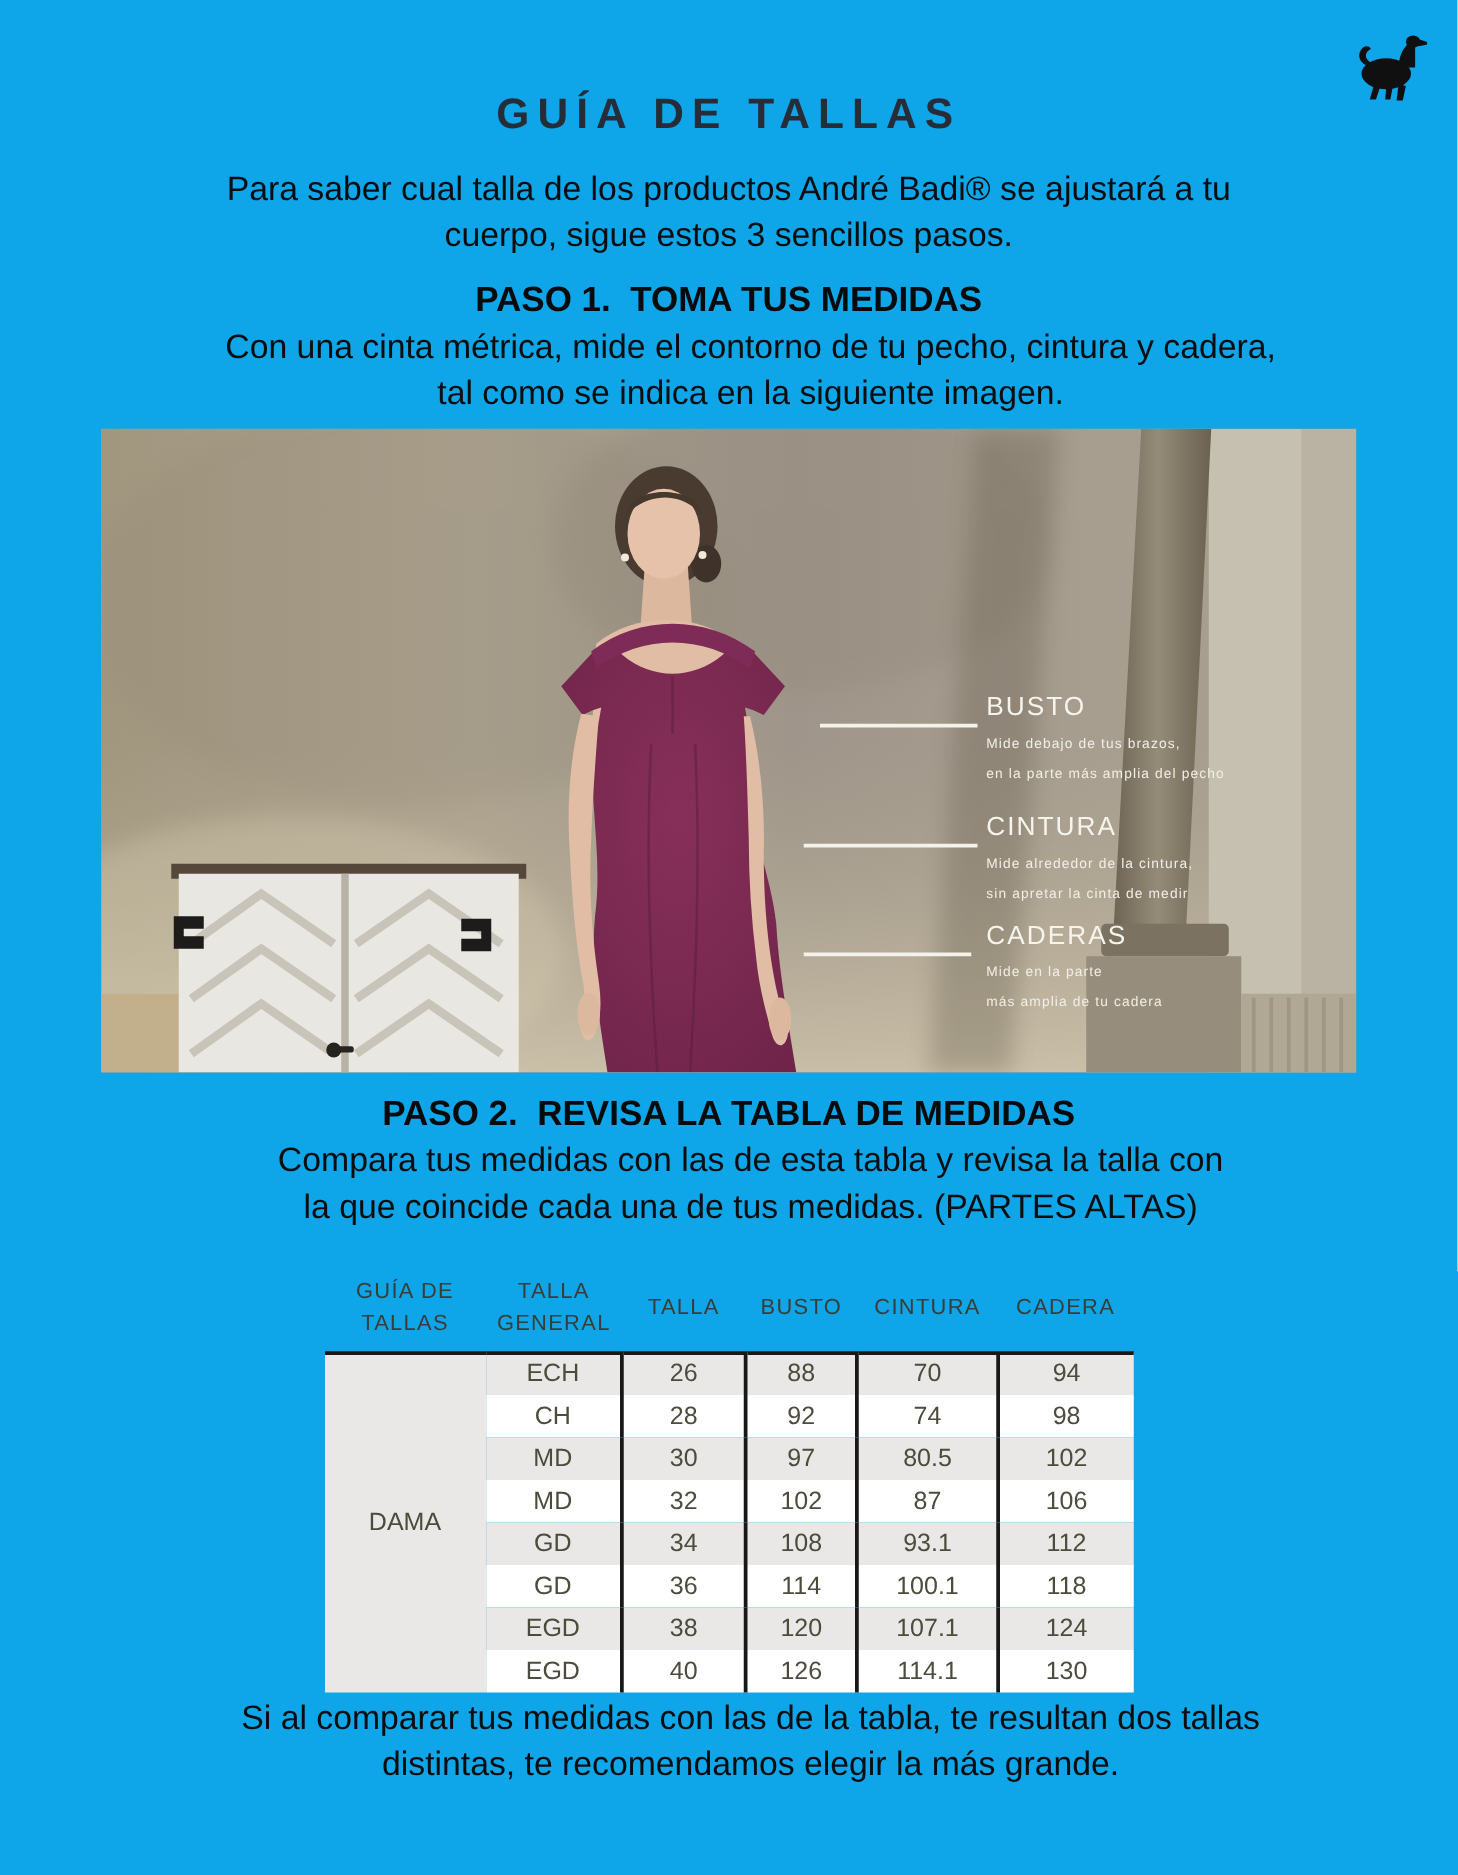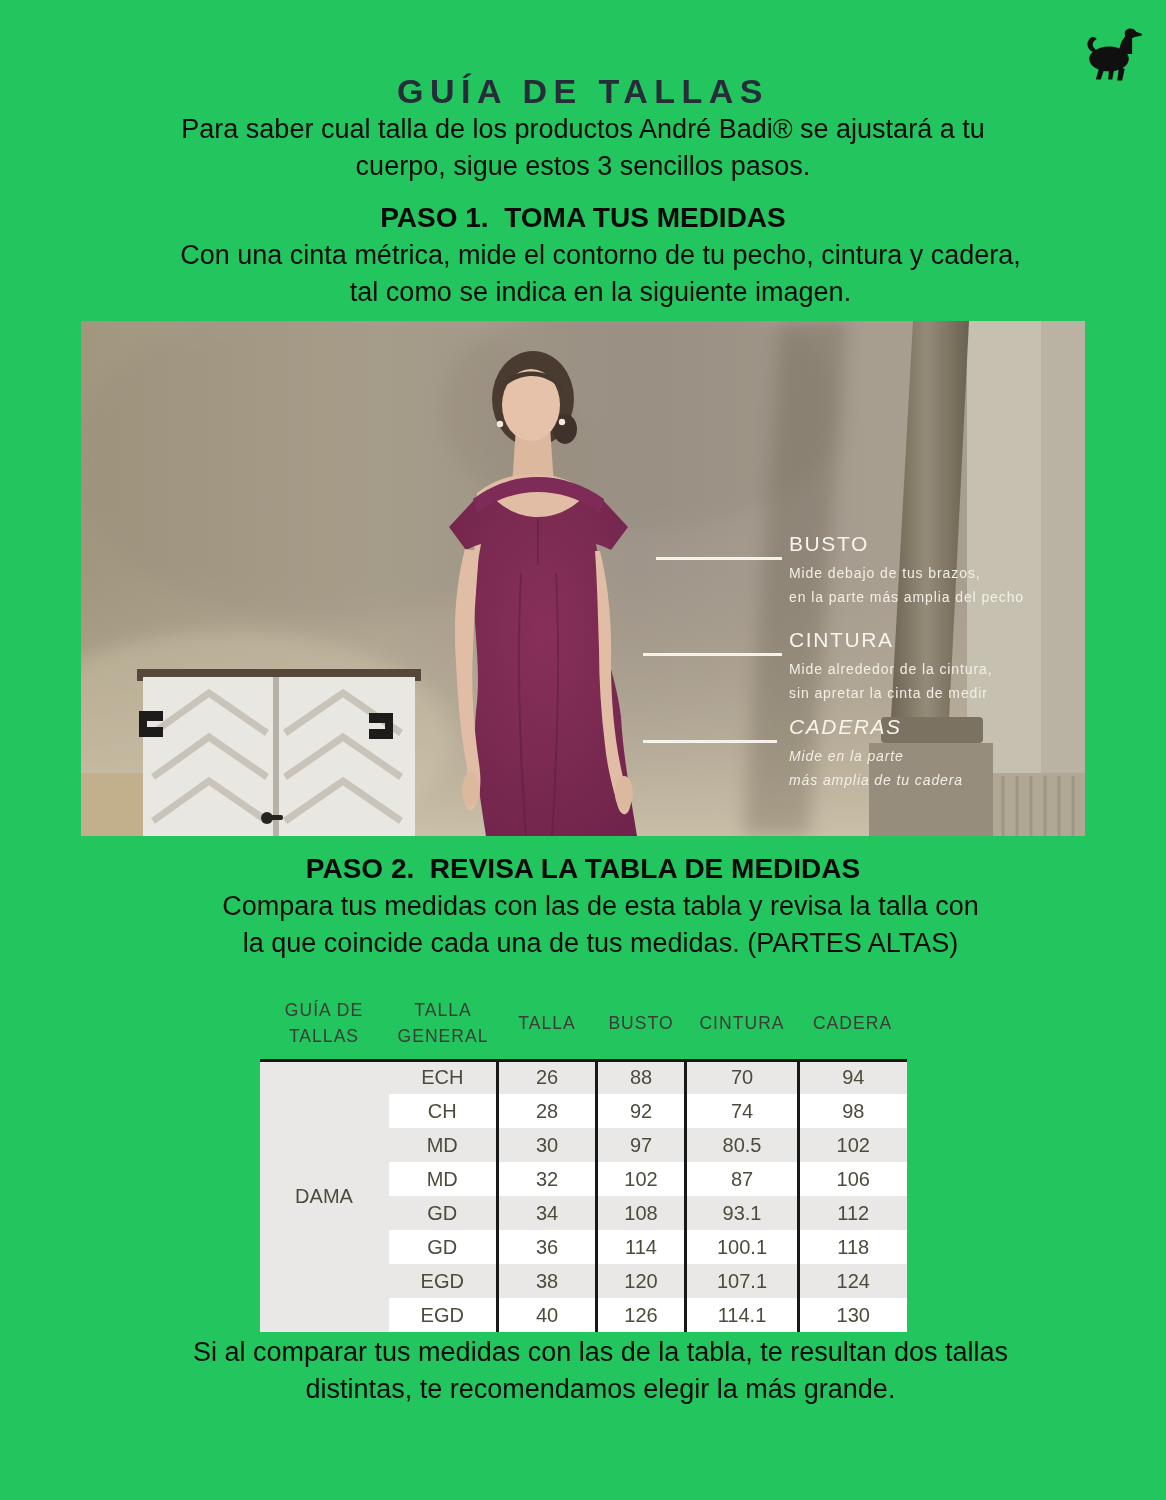--- a/index.html
+++ b/index.html
@@ -1,40 +1,41 @@
 <!DOCTYPE html>
 <html><head>
 <meta charset="utf-8">
 <style>
   * { margin:0; padding:0; box-sizing:border-box; }
   html,body { background:#ffffff; }
   .page {
     position:relative;
     width:1166px; height:1500px;
     margin:0 auto;
-    background:#22c55e;
+    background:#0ea5e9;
     overflow:hidden;
     font-family:"Liberation Sans","DejaVu Sans",sans-serif;
     color:#111111;
   }
   
   .logo {
     position:absolute; top:24px; right:24px;
     width:66px; height:60px;
   }
   
   .main-title {
     padding-top:72px;
     text-align:center;
     font-size:34px; font-weight:700;
     letter-spacing:0.19em;
     color:#272c39;
     white-space:pre-wrap;
   }
   .lead, .step-body {
+    margin-top:22px;
     text-align:center;
     font-size:27px; line-height:37px;
     color:#0d0d0d;
     white-space:pre-line;
   }
   .step-title {
     margin-top:16px;
     text-align:center;
     font-size:28px; font-weight:700;
     line-height:34px;
@@ -54,34 +55,34 @@
   .measure-label {
     position:absolute; left:708px; width:300px;
     color:#f5f2e9;
   }
   .measure-label .m-title {
     font-size:21px; letter-spacing:1.6px; font-weight:400;
     color:#f7f4ec;
   }
   .measure-label .m-desc {
     margin-top:5px;
-    font-size:14px; line-height:24px; letter-spacing:0.9px;
+    font-size:11px; line-height:24px; letter-spacing:0.9px;
     color:#f2efe5;
     white-space:pre-line;
   }
   .measure-line {
     position:absolute; height:2.5px;
     background:#f5f2ea;
   }
   .line-busto   { top:236px; left:575px; width:126px; }
   .line-cintura { top:332px; left:562px; width:139px; }
   .line-caderas { top:419px; left:562px; width:134px; }
   .label-busto   { top:211px; }
   .label-cintura { top:307px; }
-  .label-caderas { top:394px;font-style:italic; }
+  .label-caderas { top:394px; }
   
   .size-table {
     margin:26px auto 0 auto;
     border-collapse:collapse;
     table-layout:fixed;
   }
   .size-table th {
     font-size:17.5px; font-weight:400;
     letter-spacing:0.06em;
     color:#3c3c37;

